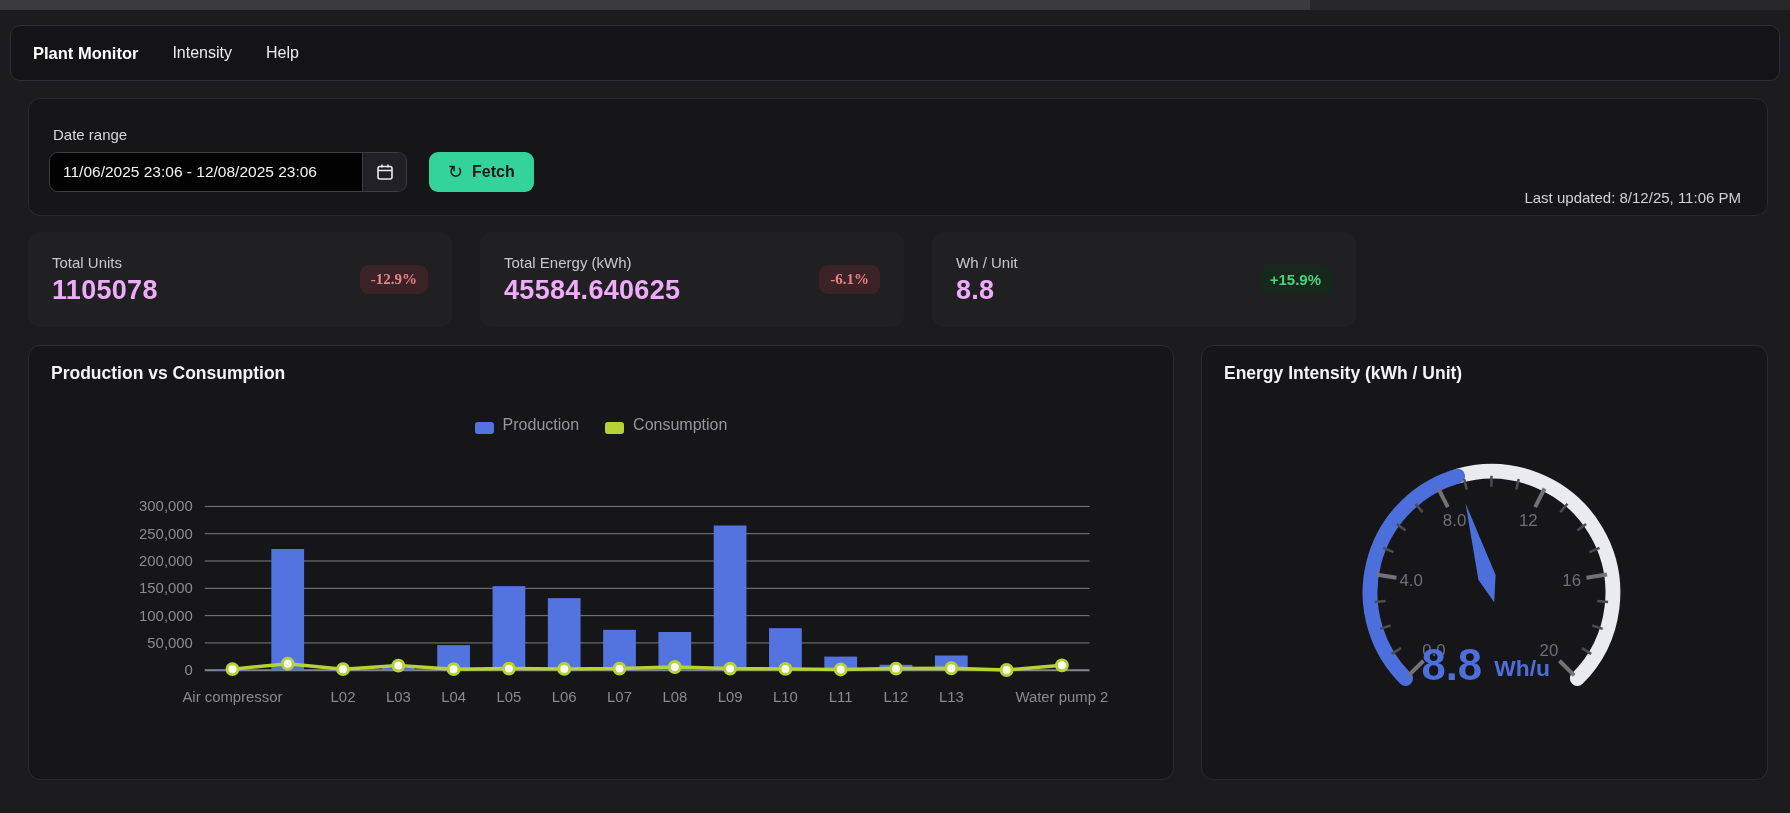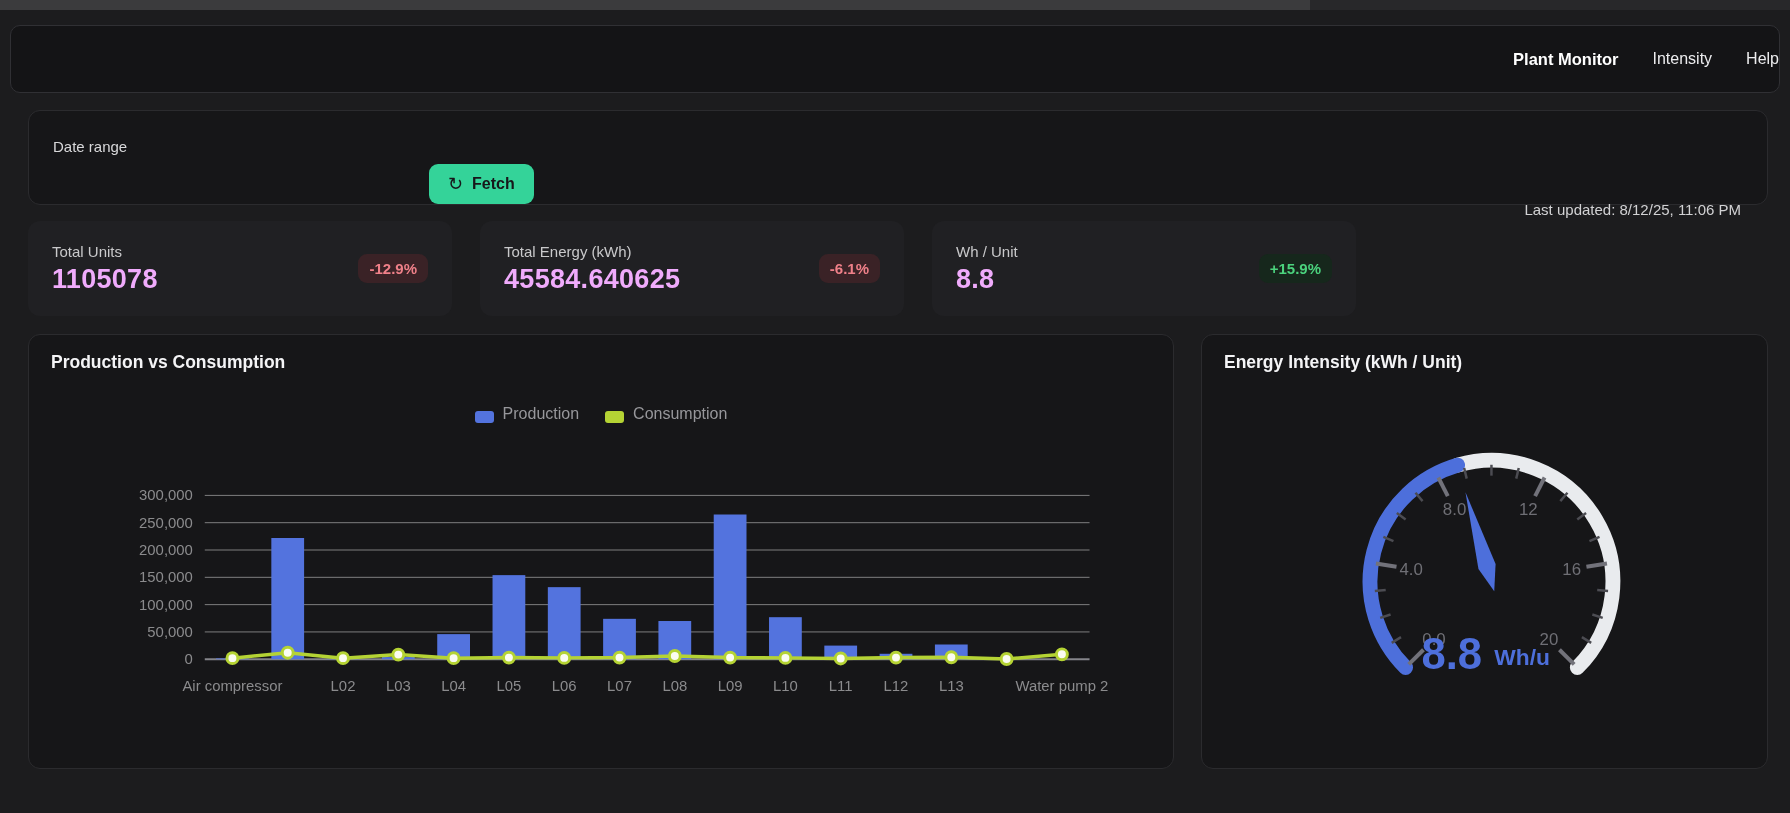--- a/index.html
+++ b/index.html
@@ -7,28 +7,28 @@
   body {
     background:#1c1c1e;
     font-family:"Liberation Sans", sans-serif;
     color:#ececee;
   }
   .top-strip{
     height:10px;
     background:linear-gradient(to right,#3b3b3d 0 1310px,#28282a 1310px 100%);
   }
   .navbar{
-    margin:15px 10px 0 10px; height:68px;
+    margin:15px 10px 0 10px; height:56px;
     background:#141416; border:1px solid #303034; border-radius:10px;
-    display:flex; align-items:center; padding-left:22px;justify-content:flex-end;
+    display:flex; align-items:center; padding-left:22px;
   }
   .brand{ font-weight:bold; font-size:16.5px; color:#ffffff; }
   .nav-link{ font-size:16px; color:#ececee; margin-left:34px; cursor:pointer; }
   .filter-card{
-    margin:17px 22px 0 28px; width:1740px; height:95px; position:relative;
+    margin:17px 22px 0 28px; width:1740px; height:118px; position:relative;
     background:#161618; border:1px solid #2b2b2e; border-radius:12px;
   }
   .filter-label{ position:absolute; left:24px; top:27px; font-size:15px; color:#d8d8da; }
   .input-group{
     position:absolute; left:20px; top:53px; height:40px; width:358px;
     display:flex; border:1px solid #3e3e42; border-radius:9px; overflow:hidden;
   }
   .date-input{
     background:#020203; border:none; outline:none; color:#f5f5f7;
     font-family:"Liberation Sans", sans-serif; font-size:15.5px;
@@ -51,21 +51,21 @@
     width:424px; height:95px; background:#202023; border-radius:12px;
     display:flex; align-items:center; padding:0 24px;
   }
   .kpi-col{ display:flex; flex-direction:column; gap:4px; }
   .kpi-label{ font-size:15px; color:#c9c9cb; }
   .kpi-value{ font-size:27px; font-weight:bold; color:#f0abfc; letter-spacing:.3px; }
   .badge{
     margin-left:auto; padding:6px 11px; border-radius:9px;
     font-size:15px; font-weight:bold;
   }
-  .badge.down{ background:#3a2226; color:#ef8089; }
+  .badge.down{ background:#3a2226; color:#ef8089;font-family:Liberation Serif, serif; }
   .badge.up{ background:#16271c; color:#4bd27d; }
   .charts-row{ margin:18px 22px 0 28px; display:flex; gap:27px;border-radius:23px; }
   .chart-card{
     position:relative; height:435px;
     background:#161618; border:1px solid #2b2b2e; border-radius:12px;
   }
   .chart-card.left{ width:1152px; }
   .chart-card.right{ width:570px; }
   .chart-title{ position:absolute; left:22px; top:17px; font-size:17.5px; font-weight:bold; color:#f4f4f6; z-index:2; }
   .legend{ position:absolute; left:0; right:0; top:70px; display:flex; justify-content:center; gap:26px; z-index:2; }
@@ -80,20 +80,31 @@
 <div class="top-strip"></div>
 
 <div class="navbar">
   <span class="brand">Plant Monitor</span>
   <span class="nav-link">Intensity</span>
   <span class="nav-link">Help</span>
 </div>
 
 <div class="filter-card">
   <div class="filter-label">Date range</div>
+  <div class="input-group">
+    <input class="date-input" type="text" readonly="" value="11/06/2025 23:06 - 12/08/2025 23:06" style="">
+    <div class="cal-btn">
+      <svg width="18" height="18" viewBox="0 0 18 18">
+        <rect x="2" y="3.5" width="14" height="12.5" rx="2" fill="none" stroke="#ececee" stroke-width="1.6"></rect>
+        <line x1="2" y1="7.5" x2="16" y2="7.5" stroke="#ececee" stroke-width="1.6"></line>
+        <line x1="6" y1="1.5" x2="6" y2="4.5" stroke="#ececee" stroke-width="1.6"></line>
+        <line x1="12" y1="1.5" x2="12" y2="4.5" stroke="#ececee" stroke-width="1.6"></line>
+      </svg>
+    </div>
+  </div>
   <button class="fetch-btn">
     <span class="fetch-icon">↻</span>
     <span>Fetch</span>
   </button>
   <div class="last-updated">Last updated: 8/12/25, 11:06 PM</div>
 </div>
 
 <div class="kpi-row">
   <div class="kpi-card">
     <div class="kpi-col">

